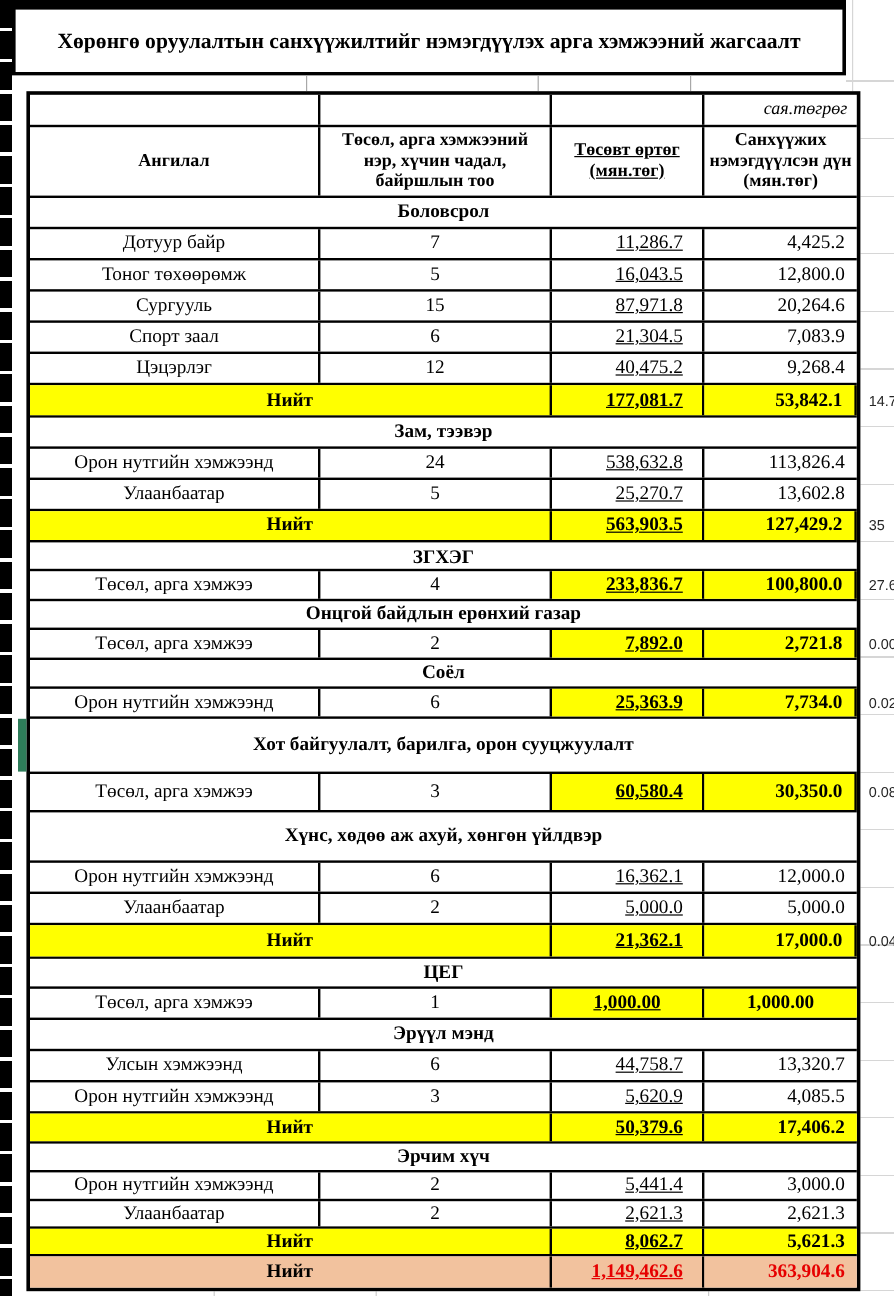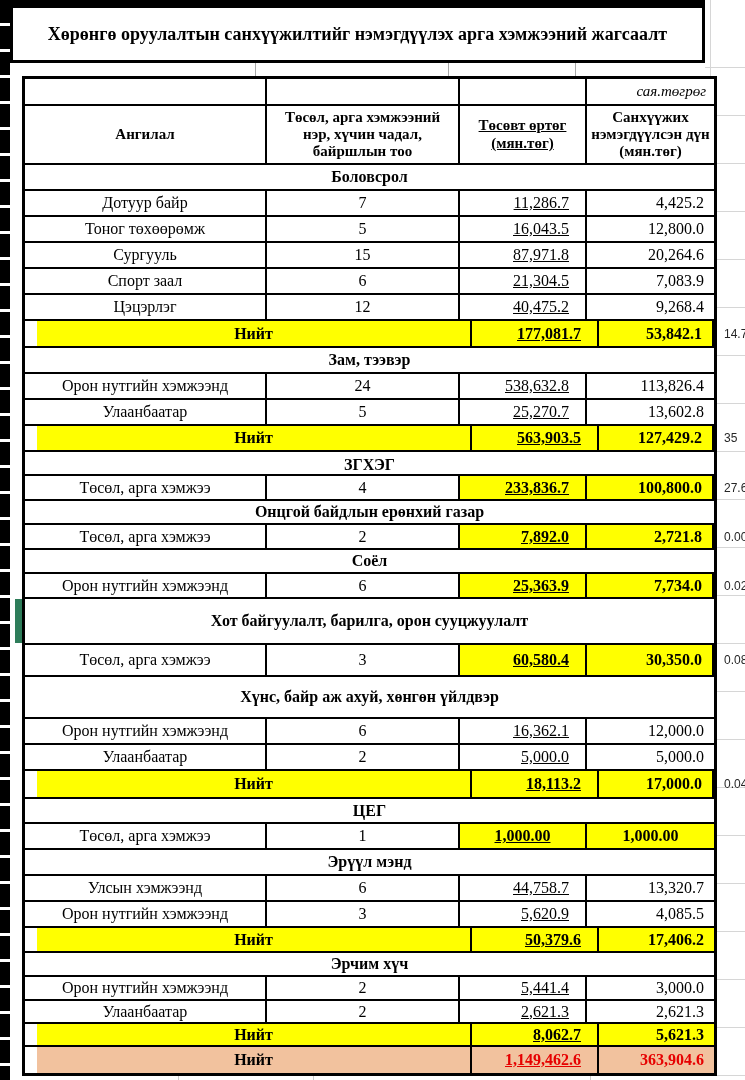--- a/index.html
+++ b/index.html
@@ -26,21 +26,21 @@
       border:3px solid #000;background:#fff;}
   .row{display:flex;position:relative;border-bottom:2px solid #000;box-sizing:border-box;align-items:stretch;}
   .row:last-child{border-bottom:0;}
   .c{box-sizing:border-box;border-right:2px solid #000;display:flex;align-items:center;
      justify-content:center;overflow:hidden;font-size:16px;text-align:center;}
   .c:last-child{border-right:0;}
   .c1{flex:0 0 242px;}
   .c2{flex:0 0 193px;}
   .c3{flex:0 0 127px;text-decoration:underline;}
   .c4{flex:1 1 auto;}
-  .cm{flex:0 0 435px;margin-left:12px;}
+  .cm{flex:0 0 435px;}
   .num{justify-content:flex-end;padding-right:16px;text-align:right;}
   .c4.num{padding-right:10px;}
   .cnum{justify-content:center !important;padding-right:0 !important;text-align:center;}
   
   #unit-row{height:27px;}
   #unit-row .c4{font-style:italic;font-size:15px;justify-content:flex-end;padding-right:8px;}
   #header-row{height:59px;}
   #header-row .c{font-weight:bold;font-size:15px;line-height:1.15;padding:0 3px;}
   
   .section .sec{flex:1 1 auto;font-weight:bold;border-right:0;}
@@ -175,37 +175,37 @@
           <div class="c sec">Хот байгуулалт, барилга, орон сууцжуулалт</div>
         </div>
         <div class="row data" style="height: 32px;">
           <div class="c c1">Төсөл, арга хэмжээ</div>
           <div class="c c2">3</div>
           <div class="c c3 num yhl">60,580.4</div>
           <div class="c c4 num yhl">30,350.0</div>
           <span class="note">0.08</span>
         </div>
         <div class="row section" style="height: 42px;">
-          <div class="c sec">Хүнс, байр аж ахуй, хөнгөн үйлдвэр</div>
+          <div class="c sec">Хүнс, хөдөө аж ахуй, хөнгөн үйлдвэр</div>
         </div>
         <div class="row data" style="height: 26px;">
           <div class="c c1">Орон нутгийн хэмжээнд</div>
           <div class="c c2">6</div>
           <div class="c c3 num">16,362.1</div>
           <div class="c c4 num">12,000.0</div>
         </div>
         <div class="row data" style="height: 26px;">
           <div class="c c1">Улаанбаатар</div>
           <div class="c c2">2</div>
           <div class="c c3 num">5,000.0</div>
           <div class="c c4 num">5,000.0</div>
         </div>
         <div class="row total" style="height: 28px;">
           <div class="c cm">Нийт</div>
-          <div class="c c3 num">18,113.2</div>
+          <div class="c c3 num">21,362.1</div>
           <div class="c c4 num">17,000.0</div>
           <span class="note">0.040</span>
         </div>
         <div class="row section" style="height: 25px;">
           <div class="c sec">ЦЕГ</div>
         </div>
         <div class="row data" style="height: 26px;">
           <div class="c c1">Төсөл, арга хэмжээ</div>
           <div class="c c2">1</div>
           <div class="c c3 num yhl cnum">1,000.00</div>

